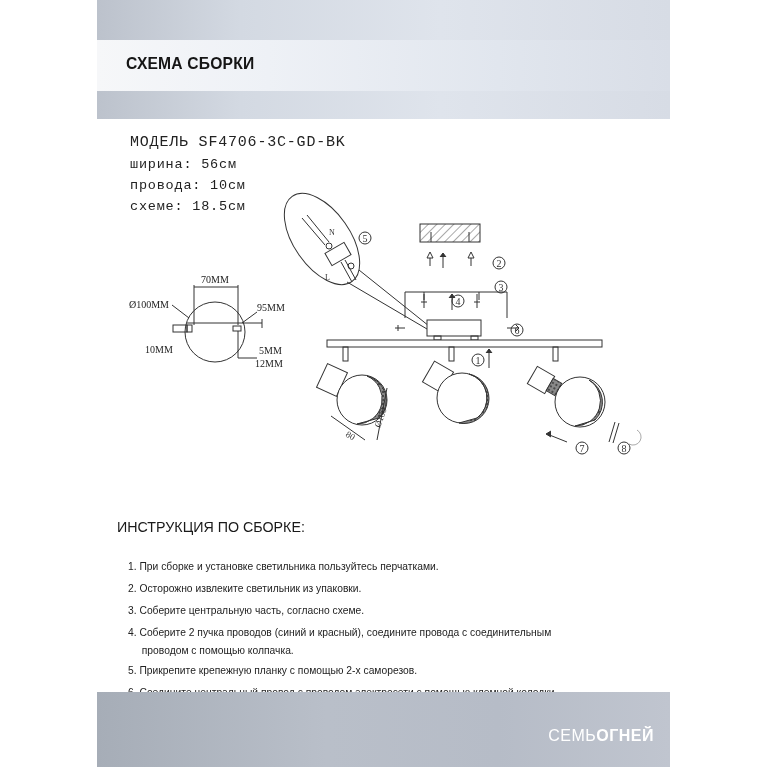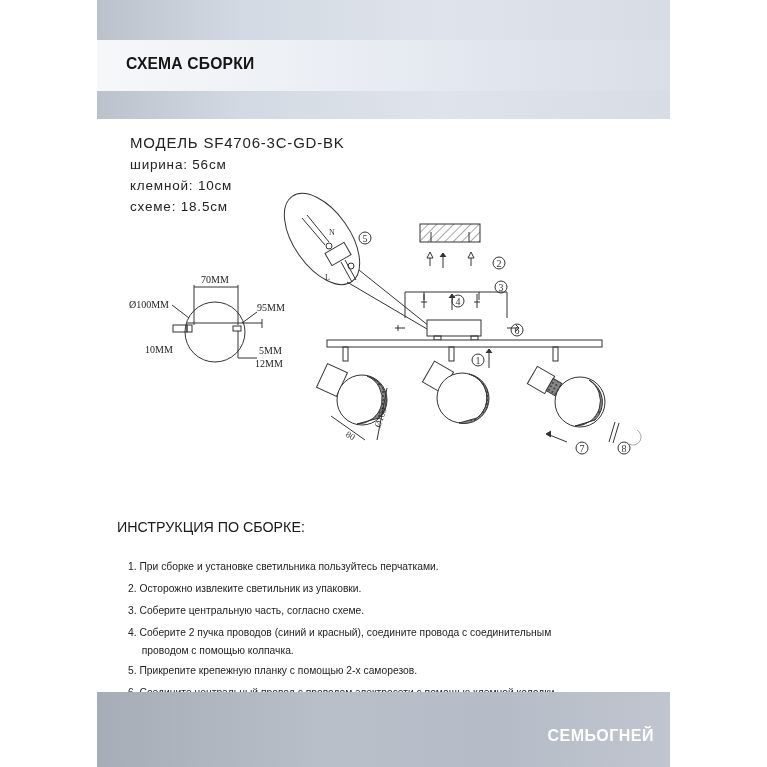--- a/index.html
+++ b/index.html
@@ -5,52 +5,52 @@
   html, body { margin: 0; padding: 0; background: #ffffff; }
   body { width: 767px; height: 767px; position: relative; overflow: hidden;
          font-family: "DejaVu Sans", sans-serif; color: #1a1a1a; }
   .page { position: absolute; left: 97px; top: 0; width: 573px; height: 542px; background: #fff; }
   .header-band { position: absolute; left: 0; top: 0; width: 573px; height: 119px;
     background: linear-gradient(90deg, #bcc2cc 0%, #d3d9e2 25%, #dfe4ec 60%, #d7dce5 100%); }
   .title-strip { position: absolute; left: 0; top: 40px; width: 573px; height: 51px;
     background: linear-gradient(90deg, #f6f7f9 0%, #eef1f6 30%, #e1e6ee 70%, #d9dee7 100%); }
   .title { position: absolute; left: 29px; top: 54px; font-family: "Liberation Sans", sans-serif;
     font-weight: bold; font-size: 17px; letter-spacing: 0.2px; color: #151515; transform: scaleX(0.92); transform-origin: left; }
-  .specs { position: absolute; left: 33px; top: 132px; font-family: Liberation Sans, sans-serif;
+  .specs { position: absolute; left: 33px; top: 132px; font-family: Liberation Mono, monospace;
     color: #222; }
   .specs .model { font-size: 15px; letter-spacing: 0.8px; line-height: 22px; }
   .specs .row { font-size: 13.5px; letter-spacing: 0.8px; line-height: 21px; }
   .diagram { position: absolute; left: 0; top: 190px; width: 573px; height: 290px; }
   .instr-title { position: absolute; left: 20px; top: 518px; font-family: "Liberation Sans", sans-serif;
     font-size: 15.5px; color: #1a1a1a; transform: scaleX(0.92); transform-origin: left; }
   .steps { position: absolute; left: 31px; top: 555px; width: 560px; font-family: "Liberation Sans", sans-serif;
     font-size: 11.2px; color: #222; }
   .step { line-height: 22px; white-space: nowrap; transform: scaleX(0.92); transform-origin: left; }
   .step .cont { display: block; padding-left: 15px; line-height: 18px; margin-top: -2px; }
   .footer { position: absolute; left: 0; top: 692px; width: 573px; height: 75px;
     background: linear-gradient(90deg, #a6adb7 0%, #b9bfc9 40%, #b6bcc7 70%, #c0c5cf 100%); }
   .brand { position: absolute; right: 16px; top: 35px; color: #ffffff; font-family: "Liberation Sans", sans-serif;
     font-size: 16px; letter-spacing: 0.5px; }
-  .brand .b1 { font-weight: bold; }
+  .brand .b1 { font-weight: normal; }
   .brand .b2 { font-weight: bold; }
   svg text { font-family: "Liberation Serif", serif; }
 </style>
 </head>
 <body>
 
 <div class="page">
 
   <div class="header-band"></div>
   <div class="title-strip"></div>
   <div class="title">СХЕМА СБОРКИ</div>
 
   <div class="specs">
     <div class="model">МОДЕЛЬ SF4706-3C-GD-BK</div>
     <div class="row">ширина: 56см</div>
-    <div class="row">клемной: 10см</div>
+    <div class="row">провода: 10см</div>
     <div class="row">схеме: 18.5см</div>
   </div>
 
   <svg class="diagram" viewBox="0 0 573 290" width="573" height="290">
     <defs>
       <pattern id="mesh" width="4" height="4" patternUnits="userSpaceOnUse">
         <rect width="4" height="4" fill="#8a8a8a"></rect>
         <circle cx="2" cy="2" r="1.1" fill="#3a3a3a"></circle>
       </pattern>
       <pattern id="hatch" width="6" height="6" patternUnits="userSpaceOnUse" patternTransform="rotate(45)">

